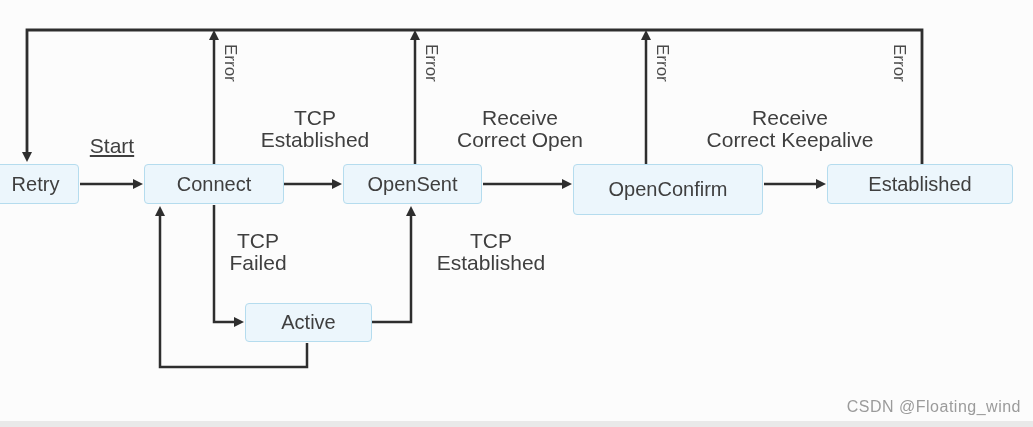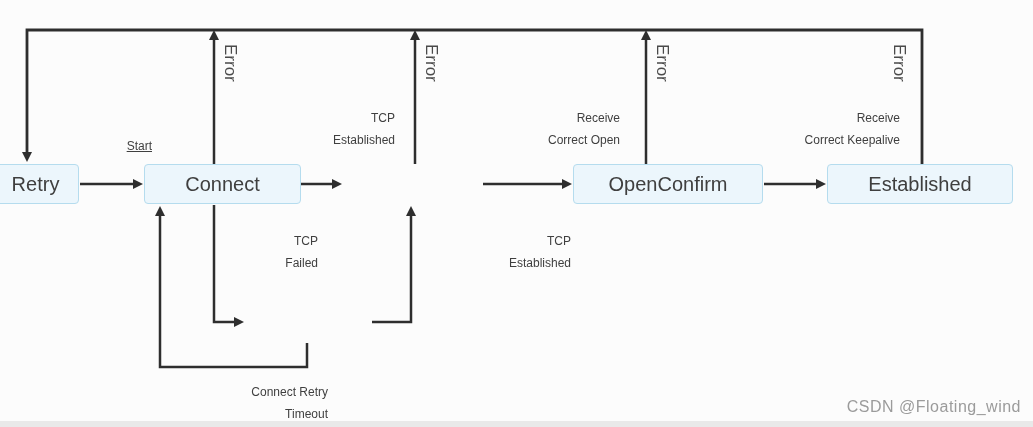--- a/index.html
+++ b/index.html
@@ -18,22 +18,22 @@
     background:#ecf6fc;
     border:1.5px solid #b5dcee;
     border-radius:4px;
     box-sizing:border-box;
     font-size:20px;
     color:#3f3f3f;
   }
   .tlabel{
     position:absolute;
     z-index:2;
-    text-align:right;
-    font-size:12px;
+    text-align:center;
+    font-size:21px;
     line-height:22px;
     color:#3f3f3f;
     white-space:pre-line;
   }
   .elabel{
     position:absolute;
     z-index:2;
     font-size:17px;
     line-height:18px;
     color:#4a4a4a;
@@ -84,43 +84,47 @@
     <path d="M 214 205 L 214 322 L 236 322" fill="none" stroke="#2e2e2e" stroke-width="2.5" marker-end="url(#ah)"></path>
 
     <path d="M 372 322 L 411 322 L 411 214" fill="none" stroke="#2e2e2e" stroke-width="2.5" marker-end="url(#ah)"></path>
 
     <path d="M 307 343 L 307 367 L 160 367 L 160 214" fill="none" stroke="#2e2e2e" stroke-width="2.5" marker-end="url(#ah)"></path>
   </svg>
 
   <div class="state" style="left:-8px;top:164px;width:87px;height:40px;">
     <span>Retry</span>
   </div>
-  <div class="state" style="left:144px;top:164px;width:157px;height:40px;">
+  <div class="state" style="left:144px;top:164px;width:140px;height:40px;">
     <span>Connect</span>
   </div>
-  <div class="state" style="left:573px;top:164px;width:190px;height:40px;align-items:center;">
+  <div class="state" style="left:343px;top:164px;width:139px;height:40px;">
+    <span>OpenSent</span>
+  </div>
+  <div class="state" style="left:573px;top:164px;width:190px;height:51px;align-items:center;">
     <span>OpenConfirm</span>
   </div>
   <div class="state" style="left:827px;top:164px;width:186px;height:40px;">
     <span>Established</span>
+  </div>
+  <div class="state" style="left:245px;top:303px;width:127px;height:39px;">
+    <span>Active</span>
   </div>
 
   <div class="tlabel" style="left:72px;top:135px;width:80px;text-decoration:underline;">Start</div>
   <div class="tlabel" style="left:235px;top:107px;width:160px;">TCP
 Established</div>
   <div class="tlabel" style="left:420px;top:107px;width:200px;">Receive
 Correct Open</div>
   <div class="tlabel" style="left:680px;top:107px;width:220px;">Receive
 Correct Keepalive</div>
   <div class="tlabel" style="left:198px;top:230px;width:120px;">TCP
 Failed</div>
   <div class="tlabel" style="left:411px;top:230px;width:160px;">TCP
 Established</div>
-  <div class="tlabel" style="left:148px;top:381px;width:180px;">Connect Retry
-Timeout</div>
 
   <div class="elabel" style="left:239px;top:44px;">Error</div>
   <div class="elabel" style="left:440px;top:44px;">Error</div>
   <div class="elabel" style="left:671px;top:44px;">Error</div>
   <div class="elabel" style="left:908px;top:44px;">Error</div>
 
   <div class="watermark">CSDN @Floating_wind</div>
 
 </div>
 

